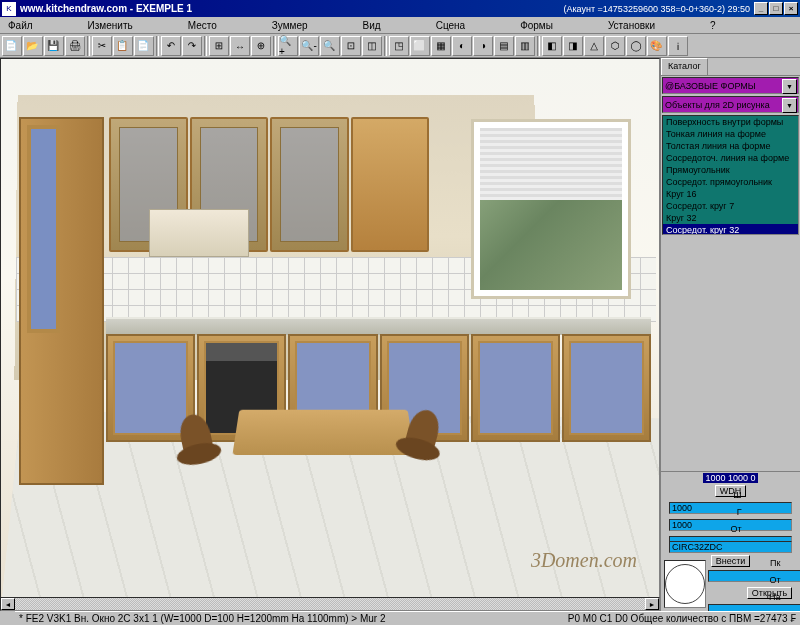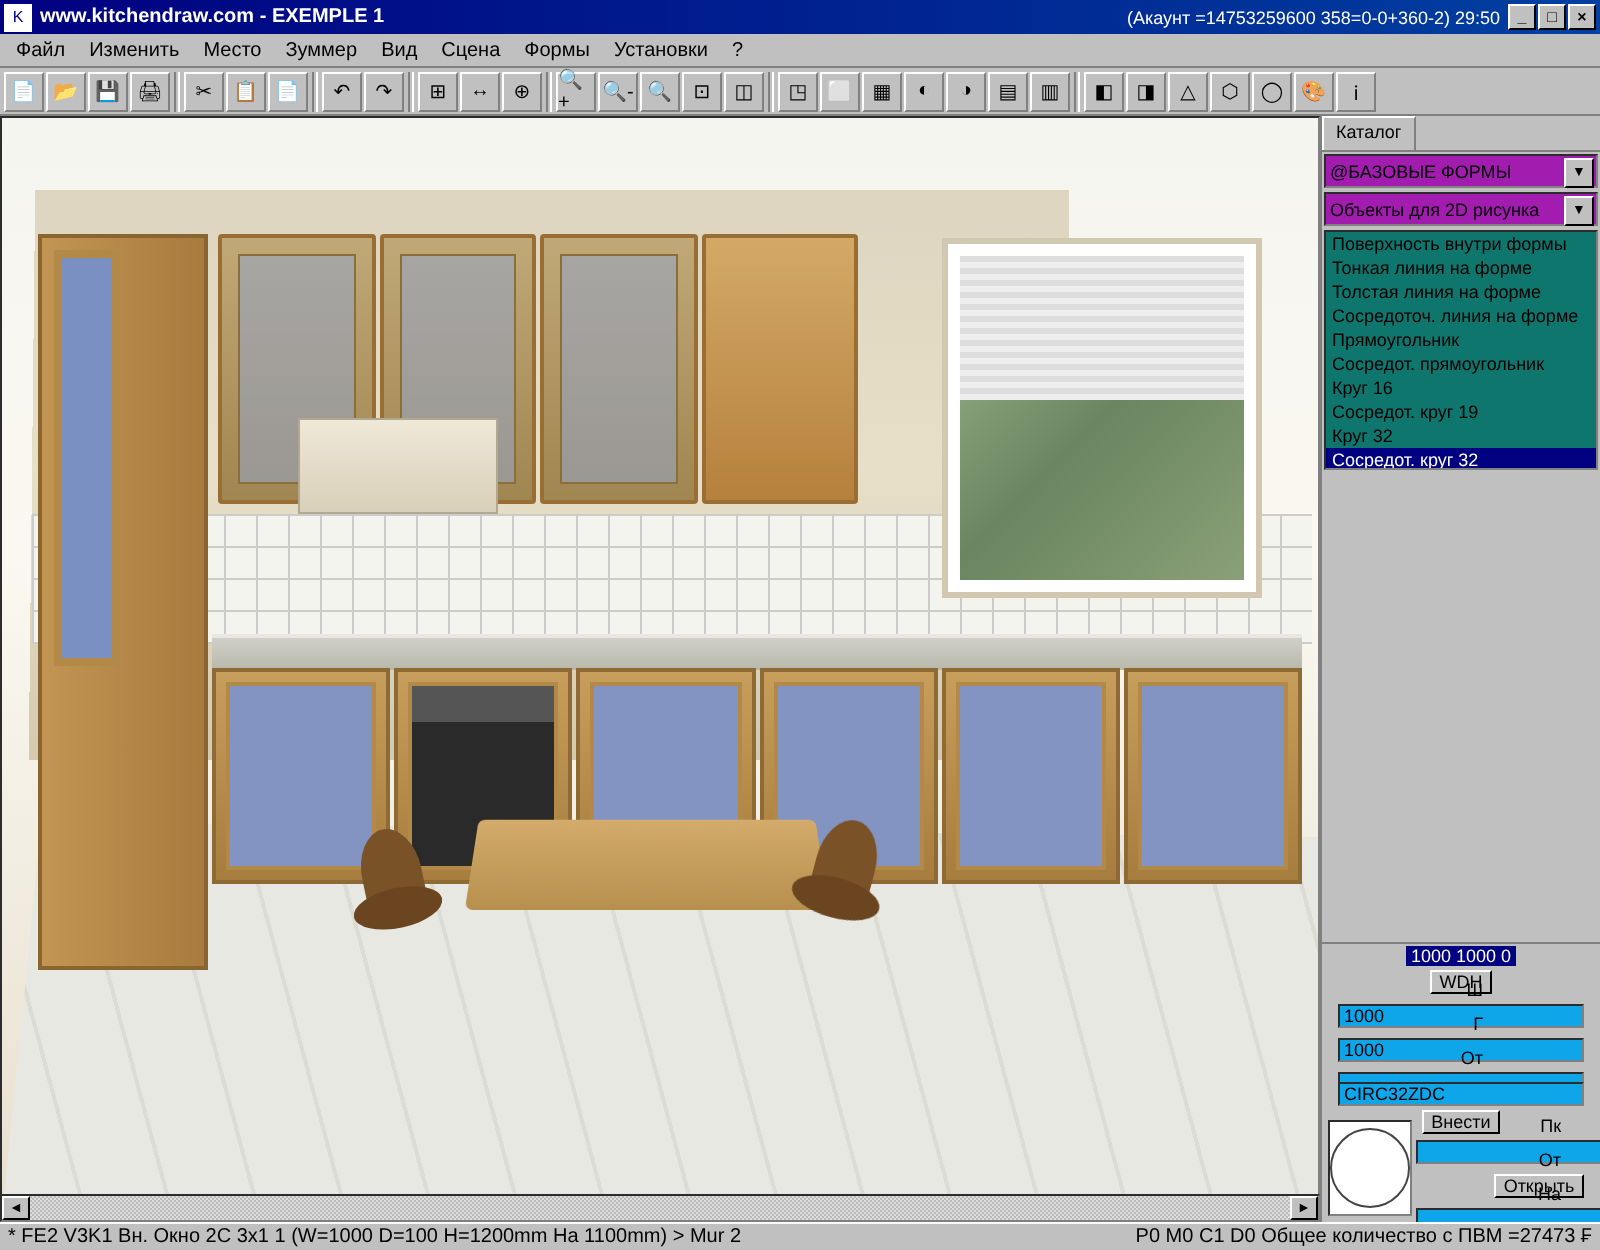--- a/index.html
+++ b/index.html
@@ -6,21 +6,21 @@
 body { width: 800px; height: 625px; background: #c0c0c0; overflow: hidden; position: relative; }
 
 .titlebar { height: 17px; background: linear-gradient(to right, #000080, #0040a0); color: #fff; display: flex; align-items: center; padding: 0 2px; }
 .titlebar-icon { width: 14px; height: 14px; background: #fff; margin-right: 4px; display: flex; align-items: center; justify-content: center; font-size: 8px; color: #008; }
 .titlebar-text { flex: 0 0 auto; white-space: nowrap; font-weight: bold; font-size: 10px; }
 .titlebar-spacer { flex: 1; }
 .titlebar-account { font-size: 9px; margin-right: 4px; white-space: nowrap; }
 .titlebar-btns { display: flex; gap: 1px; }
 .titlebar-btn { width: 14px; height: 13px; background: #c0c0c0; border: 1px solid #fff; border-right-color: #000; border-bottom-color: #000; display: flex; align-items: center; justify-content: center; font-size: 8px; font-weight: bold; color: #000; cursor: pointer; }
 
-.menubar { height: 17px; background: #c0c0c0; display: flex; align-items: center; padding: 0 2px; border-bottom: 1px solid #808080; }
+.menubar { height: 17px; background: #c0c0c0; display: flex; align-items: center; padding: 0 2px; border-bottom: 1px solid #808080; gap: 43px; }
 .menu-item { padding: 1px 6px; cursor: pointer; }
 
 .toolbar { height: 24px; background: #c0c0c0; display: flex; align-items: center; padding: 2px; border-bottom: 1px solid #808080; gap: 1px; }
 .tool-btn { width: 20px; height: 20px; background: #c0c0c0; border: 1px solid #fff; border-right-color: #808080; border-bottom-color: #808080; display: flex; align-items: center; justify-content: center; cursor: pointer; font-size: 10px; }
 .tool-sep { width: 3px; height: 20px; border-left: 1px solid #808080; border-right: 1px solid #fff; margin: 0 1px; }
 
 .workspace { display: flex; height: 553px; }
 .viewport { flex: 1; background: linear-gradient(to bottom, #f5f5f0 0%, #faf8f0 40%, #e8e0d0 100%); position: relative; overflow: hidden; border: 1px inset #808080; }
 
 .kitchen-render { position: absolute; inset: 0; }
@@ -63,21 +63,21 @@
 .prop-row { display: flex; align-items: center; height: 16px; gap: 2px; margin-bottom: 1px; flex-direction: column; }
 .prop-label { font-size: 9px; width: 22px; text-align: right; }
 .prop-input { flex: 1; height: 15px; background: #0ea5e9; border: 1px inset #808080; font-size: 9px; padding: 0 2px; }
 .prop-input.hdr { background: #000080; color: #fff; border: none; }
 .prop-btn { height: 16px; background: #c0c0c0; border: 1px solid #fff; border-right-color: #000; border-bottom-color: #000; font-size: 9px; padding: 0 4px; cursor: pointer; }
 .preview-circ { width: 48px; height: 48px; border: 1px inset #808080; background: #fff; display: flex; align-items: center; justify-content: center; margin: 2px; }
 .preview-circ .c { width: 40px; height: 40px; border: 1px solid #444; border-radius: 50%; }
 .bottom-props { display: flex; }
 .bottom-props .col { flex: 1; }
 
-.statusbar { position: absolute; bottom: 0; left: 0; right: 0; height: 14px; background: #c0c0c0; border-top: 1px solid #fff; display: flex; align-items: center; padding: 0 4px; font-size: 9px; }
+.statusbar { position: absolute; bottom: 0; left: 15px; right: 0; height: 14px; background: #c0c0c0; border-top: 1px solid #fff; display: flex; align-items: center; padding: 0 4px; font-size: 9px; }
 .status-left { white-space: nowrap; overflow: hidden; }
 .status-right { margin-left: auto; white-space: nowrap; }
 .scroll-h { position: absolute; left: 0; right: 140px; bottom: 14px; height: 14px; background: #c0c0c0; border: 1px inset #808080; display: flex; }
 .scroll-btn { width: 14px; height: 100%; background: #c0c0c0; border: 1px solid #fff; border-right-color: #000; border-bottom-color: #000; display: flex; align-items: center; justify-content: center; font-size: 7px; cursor: pointer; }
 .scroll-track { flex: 1; background: repeating-conic-gradient(#ddd 0 25%, #bbb 0 50%) 0 0/2px 2px; }
 </style>
 </head>
 <body>
 
 <div class="titlebar">
@@ -178,37 +178,38 @@
       <div class="table"></div>
       <div class="chair chair1">
           <div class="back"></div>
           <div class="seat"></div>
         </div>
       <div class="chair chair2">
           <div class="back"></div>
           <div class="seat"></div>
         </div>
     </div>
+    <div class="watermark">3Domen.com</div>
   </div>
 
   <div class="sidepanel">
     <div class="panel-tabs">
       <div class="panel-tab">Каталог</div>
     </div>
     <div class="combo">@БАЗОВЫЕ ФОРМЫ</div>
     <div class="combo">Объекты для 2D рисунка</div>
     <div class="listbox" id="listbox">
         <div class="list-item">Поверхность внутри формы</div>
         <div class="list-item">Тонкая линия на форме</div>
         <div class="list-item">Толстая линия на форме</div>
         <div class="list-item">Сосредоточ. линия на форме</div>
         <div class="list-item">Прямоугольник</div>
         <div class="list-item">Сосредот. прямоугольник</div>
         <div class="list-item">Круг 16</div>
-        <div class="list-item">Сосредот. круг 19</div>
+        <div class="list-item">Сосредот. круг 7</div>
         <div class="list-item">Круг 32</div>
         <div class="list-item sel">Сосредот. круг 32</div>
       </div>
     <div class="spacer-flex"></div>
     <div class="prop-panel">
       <div class="prop-row">
         <div class="prop-input hdr">1000 1000   0</div>
         <div class="prop-btn">WDH</div>
       </div>
       <div class="prop-row">

